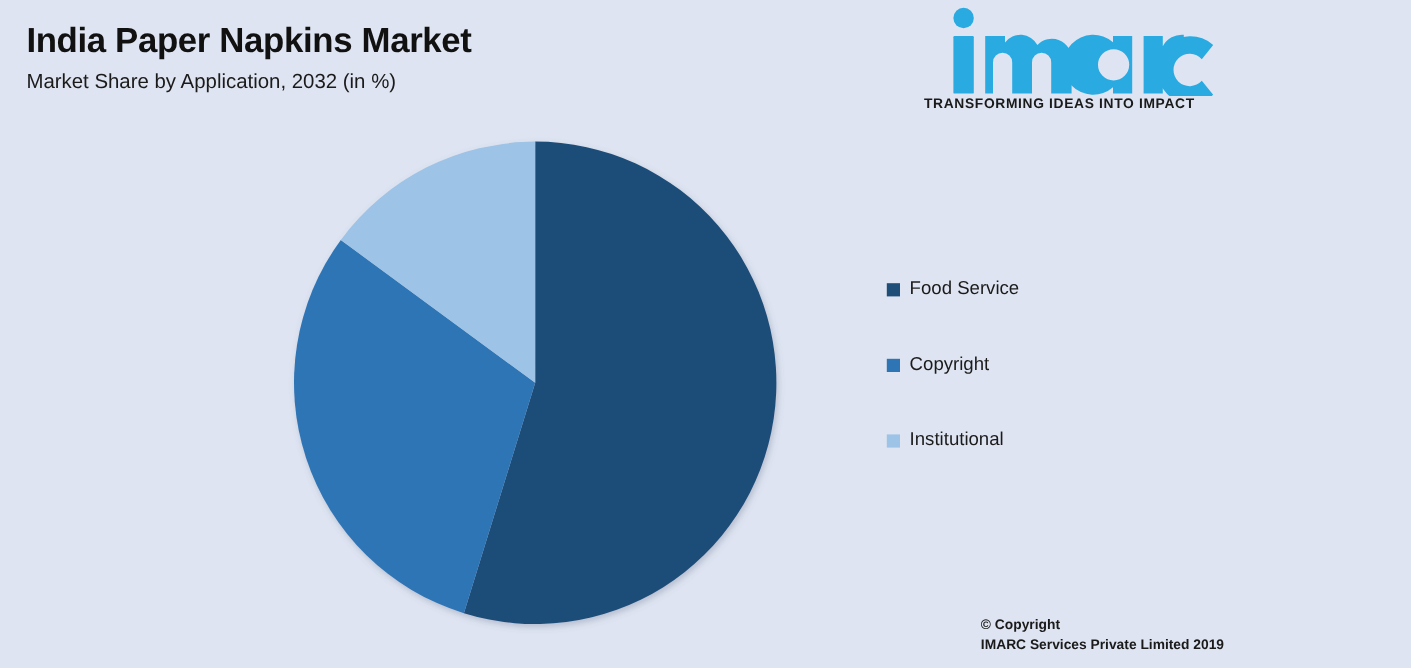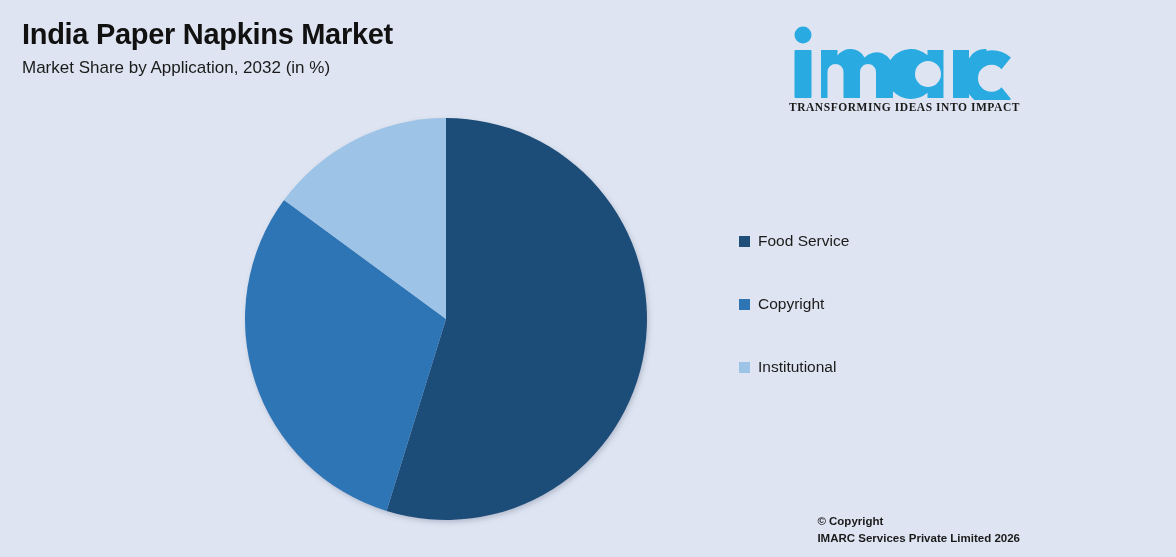--- a/index.html
+++ b/index.html
@@ -42,24 +42,23 @@
     color: #1b1b1b;
     line-height: 1.2;
     margin: 8px 0 0 0;
     white-space: nowrap;
   }
 
   
   .logo-block {
     position: absolute;
     right: 8px;
-    top: 24px;
+    top: 4px;
     width: 250px;
-    text-align: right;
-    font-family: Liberation Serif, serif;
+    text-align: left;
   }
   .logo-mark {
     display: block;
     margin: 0 auto;
   }
   .logo-tagline {
     font-size: 11.5px;
     font-weight: bold;
     color: #1a1a1a;
     letter-spacing: 0.55px;
@@ -168,16 +167,16 @@
         <span class="legend-label">Copyright</span>
       </div>
       <div class="legend-item">
         <span class="legend-swatch" style="background: rgb(157, 195, 230);"></span>
         <span class="legend-label">Institutional</span>
       </div>
     </div>
 
   <div class="copyright">
     <div>© Copyright</div>
-    <div>IMARC Services Private Limited 2026</div>
+    <div>IMARC Services Private Limited 2019</div>
   </div>
 
 </div>
 
 </body></html>

